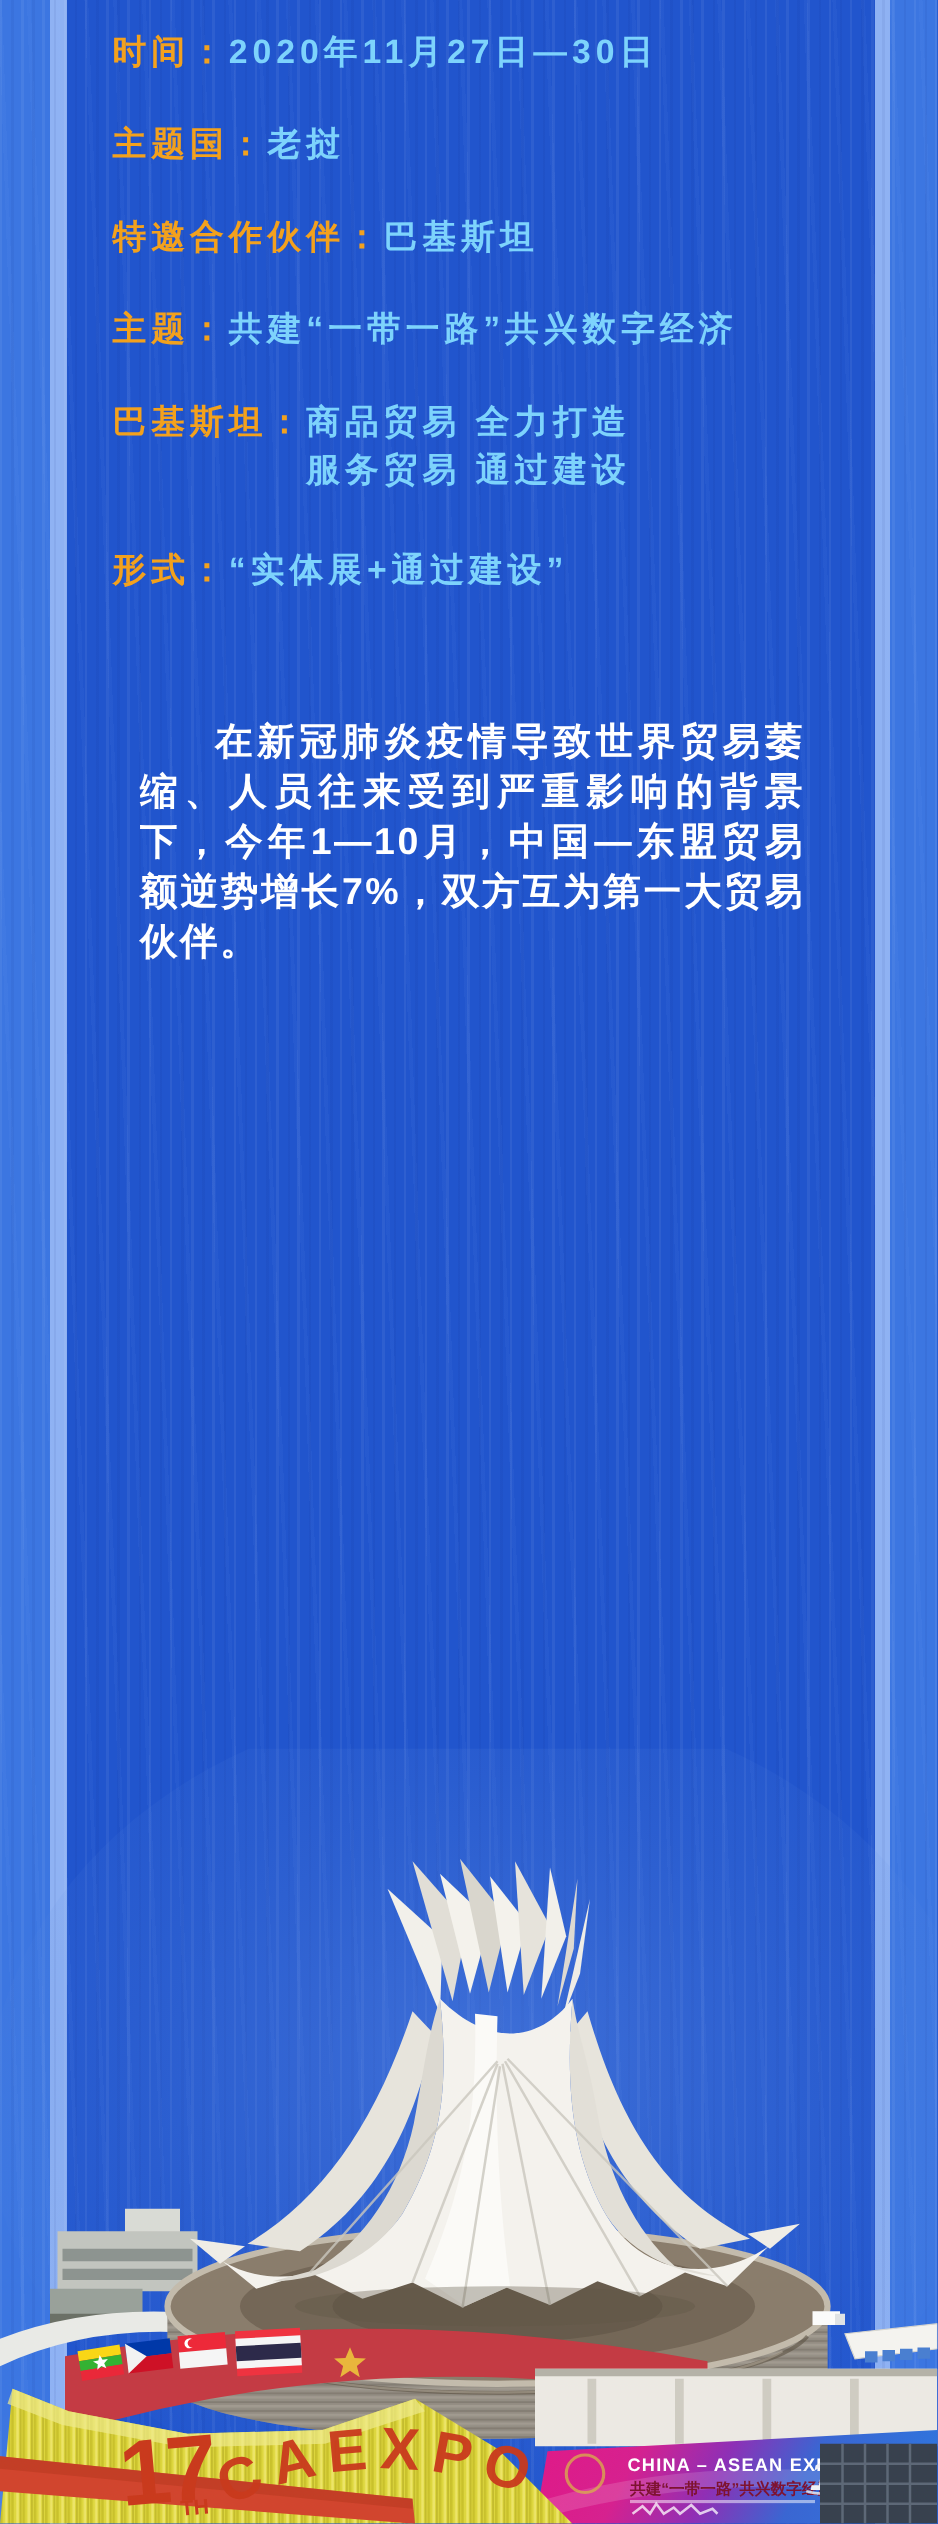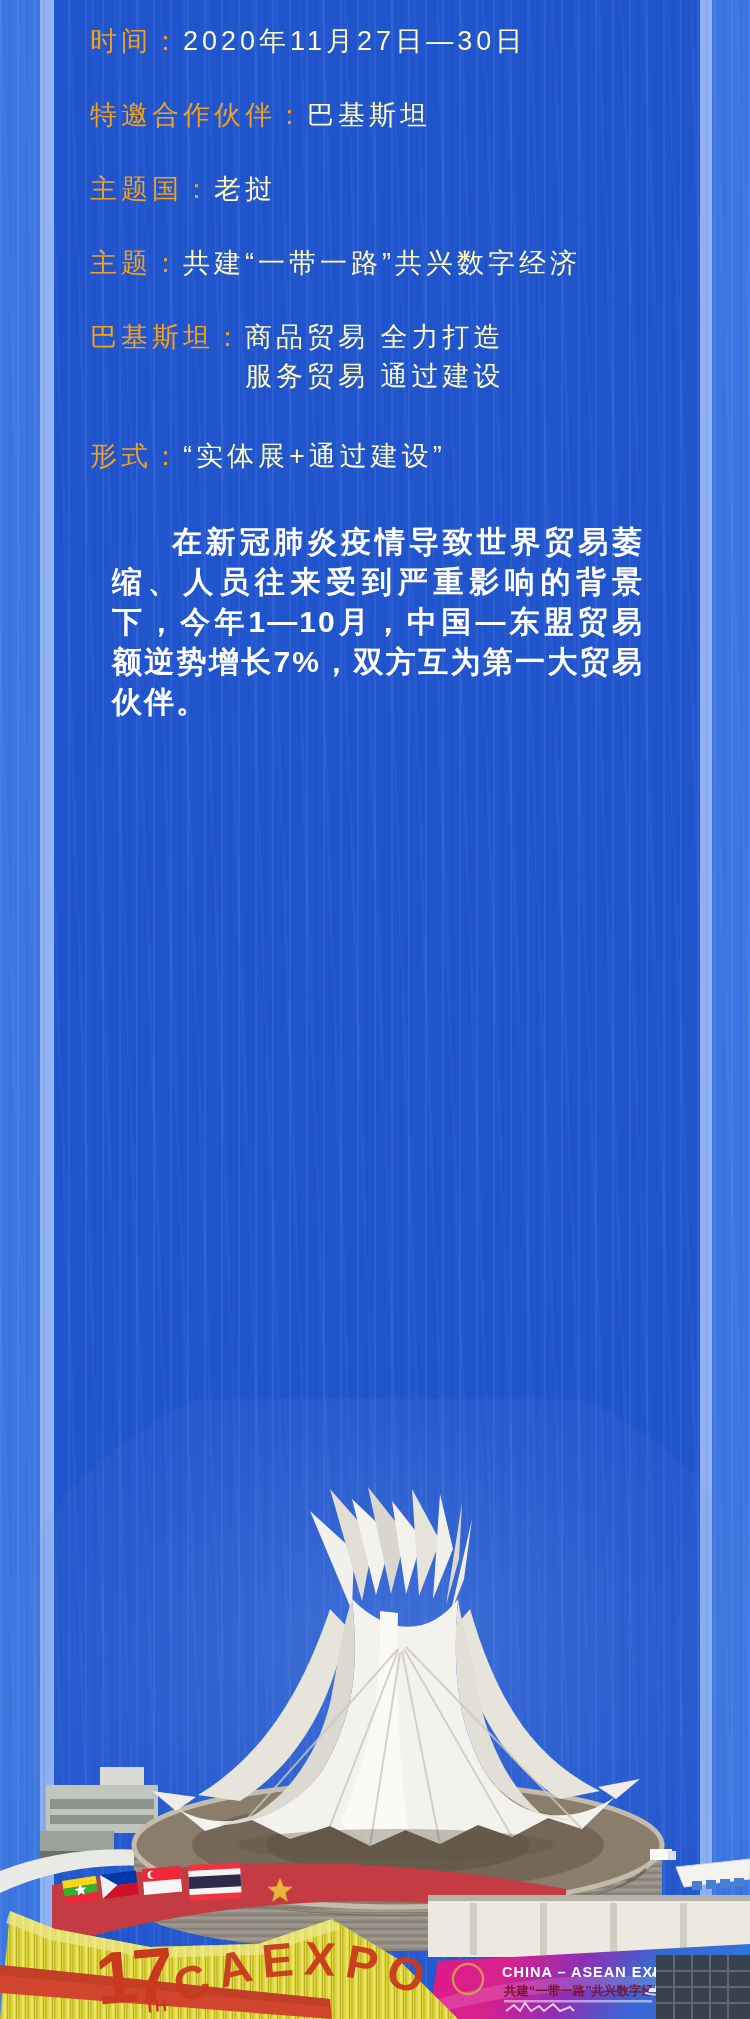--- a/index.html
+++ b/index.html
@@ -19,49 +19,49 @@
       #3c76e1 712px,#3c76e1 750px);
   }
   .bg::after{
     content:"";position:absolute;inset:0;
     background:
       repeating-linear-gradient(90deg,rgba(255,255,255,.06) 0 2px,rgba(255,255,255,0) 2px 9px,rgba(8,25,110,.06) 9px 11px,rgba(255,255,255,0) 11px 17px),
       repeating-linear-gradient(88deg,rgba(140,180,255,.05) 0 3px,rgba(255,255,255,0) 3px 23px);
   }
   
   .content{position:absolute;left:54px;top:0;width:646px;z-index:2;box-sizing:border-box;padding:27px 52px 0 36px;}
-  .row{display:flex;align-items:flex-start;font-size:27px;font-weight:400;line-height:28px;letter-spacing:4px;margin-bottom:46px;}
+  .row{display:flex;align-items:flex-start;font-size:27px;font-weight:700;line-height:28px;letter-spacing:4px;margin-bottom:46px;}
   .row .lab{color:#f3a11d;white-space:nowrap;flex:none;}
-  .row .val{color:#fef9c3;}
+  .row .val{color:#7dd3fc;}
   .row.multi .val{line-height:39px;margin-top:-5px;}
-  .paras{margin-top:52px;}
+  .paras{margin-top:104px;}
   .paras p{
     color:#ffffff;font-weight:700;font-size:30px;line-height:40px;letter-spacing:2px;
     text-indent:2em;text-align:justify;margin:0 0 46px 0;padding-left:22px;width:532px;
   }
   
   .photo{position:absolute;left:0;top:1399px;width:750px;height:620px;z-index:1;}
 </style>
 </head>
 <body>
 
 <div class="bg"></div>
 
 <div class="content">
   <div class="row">
     <span class="lab">时间：</span>
     <span class="val">2020年11月27日—30日</span>
   </div>
   <div class="row">
+    <span class="lab">主题国：</span>
+    <span class="val">老挝</span>
+  </div>
+  <div class="row">
     <span class="lab">特邀合作伙伴：</span>
     <span class="val">巴基斯坦</span>
-  </div>
-  <div class="row">
-    <span class="lab">主题国：</span>
-    <span class="val">老挝</span>
   </div>
   <div class="row">
     <span class="lab">主题：</span>
     <span class="val">共建“一带一路”共兴数字经济</span>
   </div>
   <div class="row multi">
     <span class="lab">巴基斯坦：</span>
     <span class="val"><span>商品贸易 全力打造</span><br><span>服务贸易 通过建设</span></span>
   </div>
   <div class="row">

